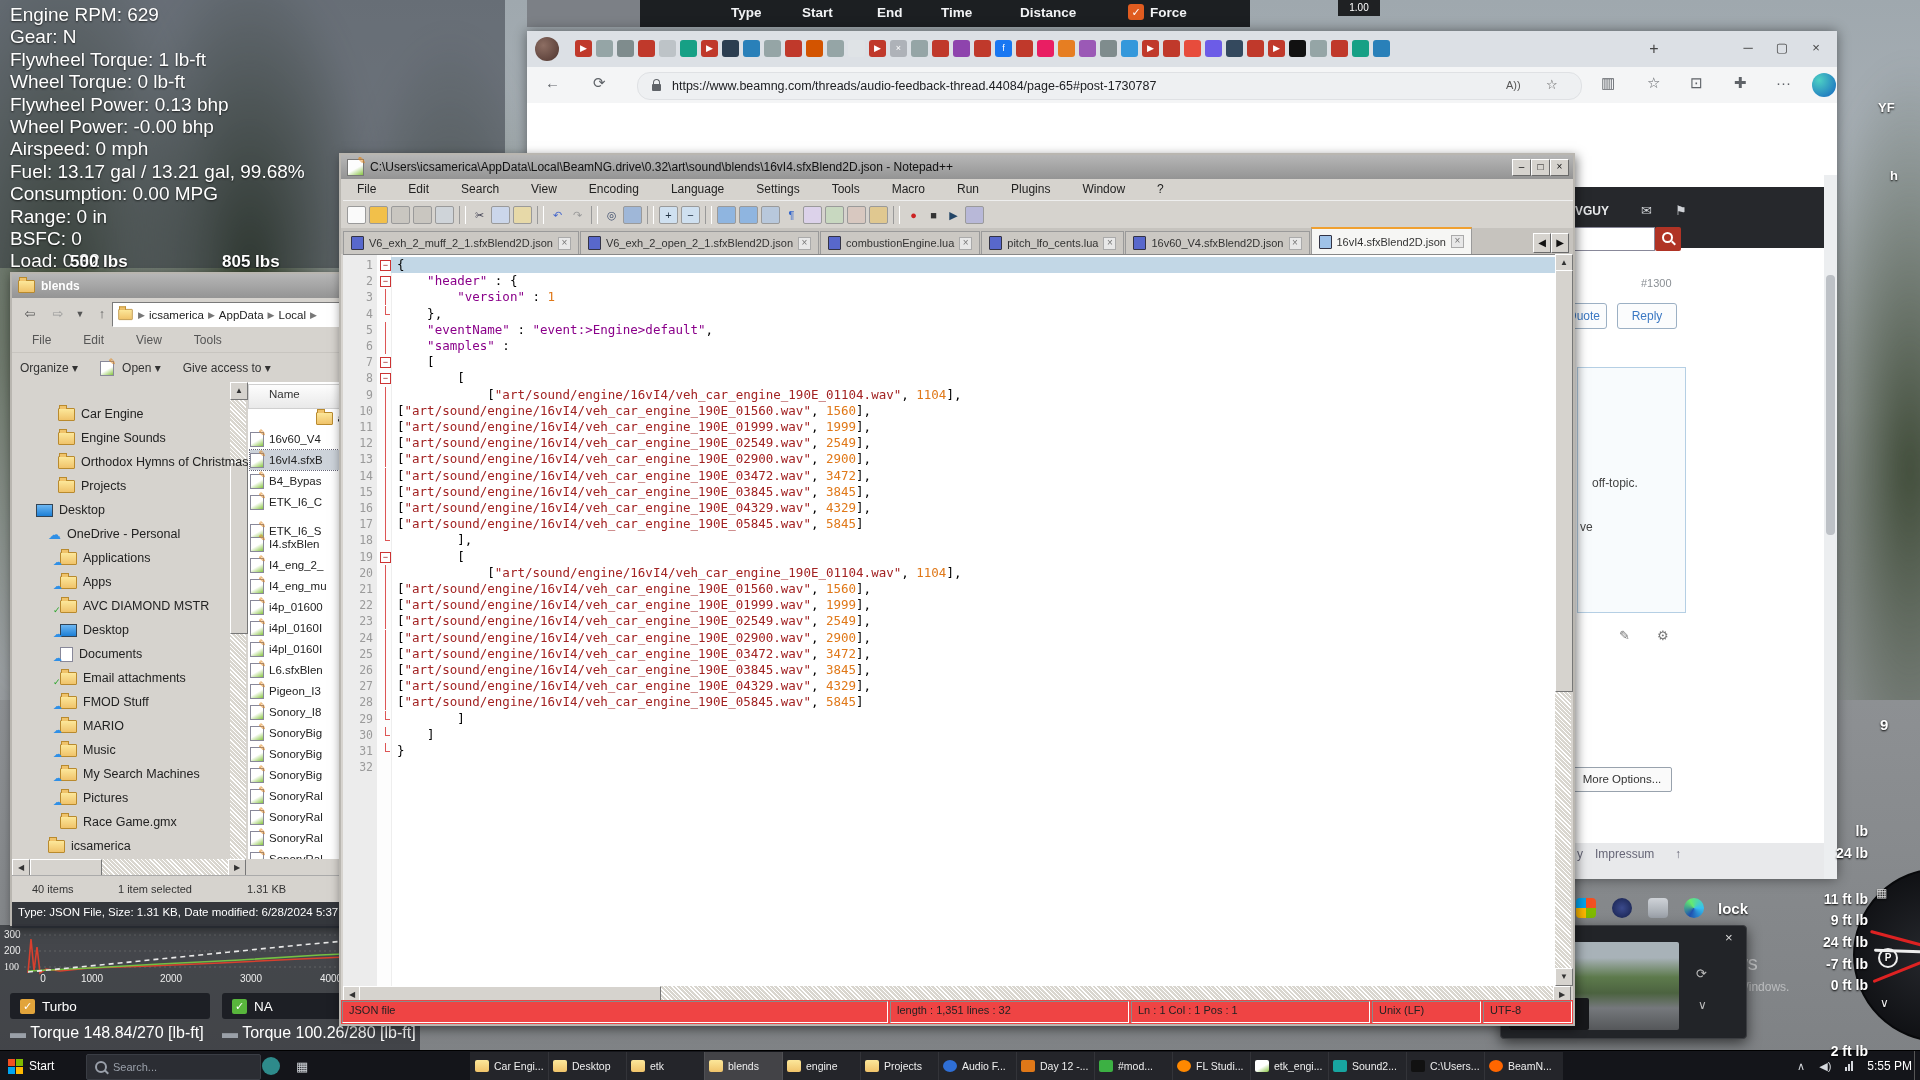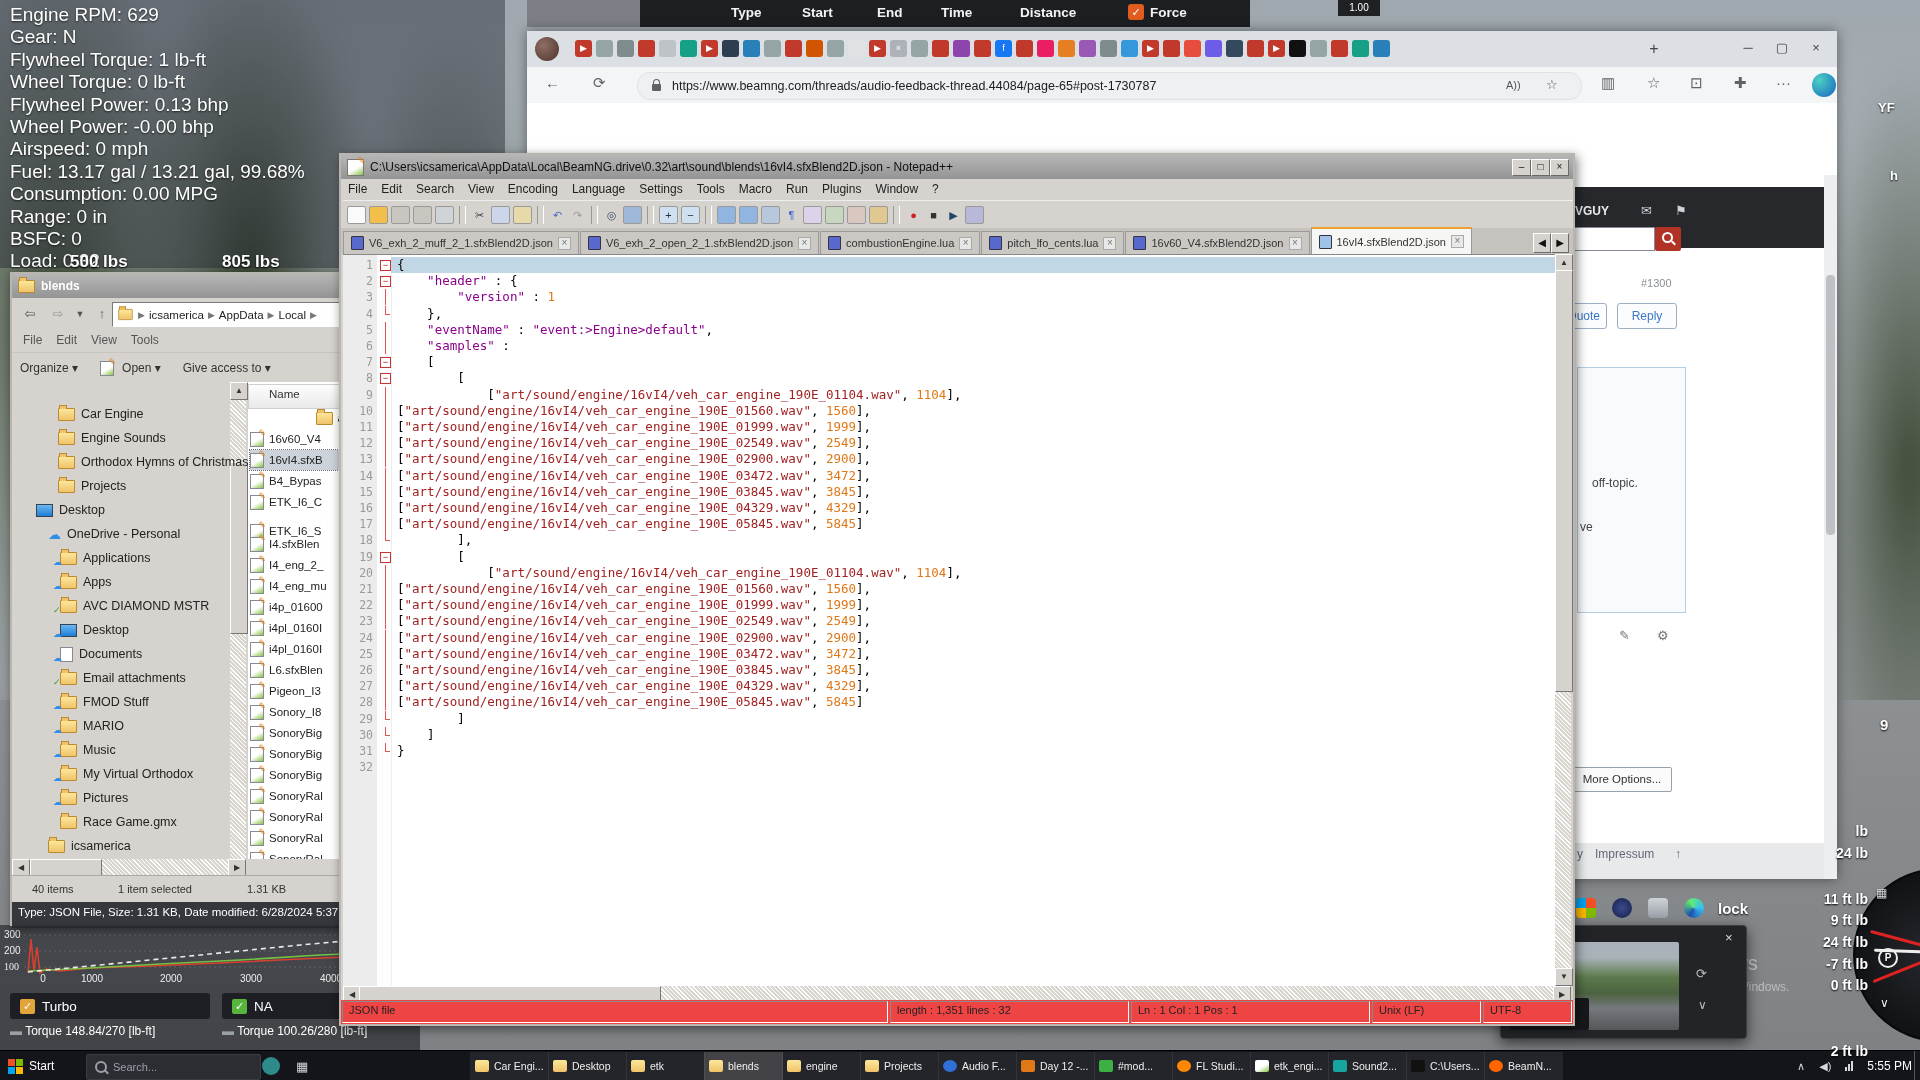--- a/index.html
+++ b/index.html
@@ -19,21 +19,21 @@
     font-size:10px;text-align:center;line-height:16px}
   #force-ico{position:absolute;left:488px;top:4px;width:16px;height:16px;background:#e05c20;border-radius:3px;
     color:#fff;font-size:11px;text-align:center;line-height:16px}
   
   #chartov{position:absolute;left:0;top:925px;width:420px;height:125px;background:rgba(16,18,24,.55)}
   .ytick{position:absolute;left:4px;color:#eee;font-size:10px}
   .xtick{position:absolute;top:48px;color:#eee;font-size:10px;transform:translateX(-50%)}
   .ctl-panel{position:absolute;top:68px;height:26px;background:rgba(24,26,32,.88);border-radius:3px;display:flex;align-items:center;gap:7px;padding:0 10px}
   .chk{width:15px;height:15px;border-radius:2px;color:#fff;font-size:11px;text-align:center;line-height:15px}
   .ctl-panel span{color:#fff;font-size:13.5px}
-  .legend-row{position:absolute;top:99px;color:#fff;font-size:12px;white-space:nowrap}
+  .legend-row{position:absolute;top:99px;color:#fff;font-size:16px;white-space:nowrap}
   .legend-row b{color:#9aa0a8;font-weight:normal}
   
   .hudnum{position:absolute;right:52px;color:#fff;font-weight:bold;font-size:14px;text-shadow:0 1px 2px #000;white-space:nowrap}
   .hudfrag{position:absolute;color:#fff;text-shadow:0 1px 2px #000}
   #gauge{position:absolute;left:1853px;top:868px;width:170px;height:170px;border-radius:50%;
     background:radial-gradient(circle at 45% 50%,#26282d,#0d0e11 75%);border:2px solid #08090b}
   .needle{position:absolute;height:3px;transform-origin:right center;border-radius:2px}
   #watermark1{position:absolute;left:1600px;top:952px;color:rgba(255,255,255,.5);font-size:20px}
   #watermark2{position:absolute;left:1600px;top:980px;color:rgba(255,255,255,.45);font-size:12px}
   
@@ -59,21 +59,21 @@
     font-size:12px;text-align:center;line-height:24px;overflow:hidden;white-space:nowrap}
   #moreopt{position:absolute;left:1045px;top:664px;width:98px;height:23px;border:1px solid #98a2ad;background:#fafafa;
     color:#333;font-size:11.5px;text-align:center;line-height:23px;border-radius:2px}
   #ffooter{position:absolute;left:1000px;top:740px;width:310px;height:77px;background:#e8e9eb}
   #bscroll{position:absolute;right:0;top:72px;width:13px;height:776px;background:#eceef0}
   #bthumb{position:absolute;right:2px;top:100px;width:9px;height:260px;background:#bdc1c6;border-radius:4px}
   
   .cwin{position:absolute;background:#d6d3ce;border:2px solid #b9b6b0;box-shadow:2px 3px 10px rgba(0,0,0,.5)}
   .ctitle{position:absolute;left:0;top:0;right:0;height:24px;background:linear-gradient(#b6b6b6,#949494);display:flex;align-items:center;padding-left:6px;gap:6px}
   .cbtn{background:#d6d3ce;border:1px solid;border-color:#fff #6a6a6a #6a6a6a #fff;font-size:10px;text-align:center;color:#111}
-  .menu-item{padding:3px 7px;font-size:12px;color:#222}
+  .menu-item{padding:3px 16px;font-size:12px;color:#222}
   
   #npp{left:339px;top:153px;width:1232px;height:869px}
   #npp-title-text{font-size:12px;color:#111;white-space:nowrap;overflow:hidden}
   .npp-doc-ico{width:15px;height:15px;background:linear-gradient(150deg,#fdfdfd 55%,#86c440);border:1px solid #777;position:relative}
   .npp-doc-ico::after{content:"✎";position:absolute;right:-3px;top:-5px;color:#e08820;font-size:10px}
   #npp-menubar{position:absolute;left:0;top:24px;right:0;height:21px;display:flex;background:#d6d3ce}
   #npp-toolbar{position:absolute;left:2px;top:45px;right:0;height:28px;display:flex;align-items:center;gap:3px;padding-left:4px;background:#d6d3ce;border-top:1px solid #eee}
   .tchip{width:17px;height:16px;border-radius:2px;font-size:11px;text-align:center;line-height:16px}
   .tsep{width:5px;height:18px;border-left:1px solid #999;border-right:1px solid #fff;margin:0 2px}
   #npp-tabbar{position:absolute;left:0;top:73px;right:0;height:26px;background:#c6c3be;display:flex;align-items:flex-end;padding-left:2px}
@@ -556,21 +556,21 @@
           <div>MARIO</div>
         </div>
         <div class="titem" style="left: 48px; top: 358px;">
           <div class="fo"></div>
           <div class="badge" style="color: rgb(47, 143, 230);">☁</div>
           <div>Music</div>
         </div>
         <div class="titem" style="left: 48px; top: 382px;">
           <div class="fo"></div>
           <div class="badge" style="color: rgb(47, 143, 230);">☁</div>
-          <div>My Virtual Orthodox</div>
+          <div>My Search Machines</div>
         </div>
         <div class="titem" style="left: 48px; top: 406px;">
           <div class="fo"></div>
           <div class="badge" style="color: rgb(47, 143, 230);">☁</div>
           <div>Pictures</div>
         </div>
         <div class="titem" style="left: 48px; top: 430px;">
           <div class="fo"></div>
           <div>Race Game.gmx</div>
         </div>

